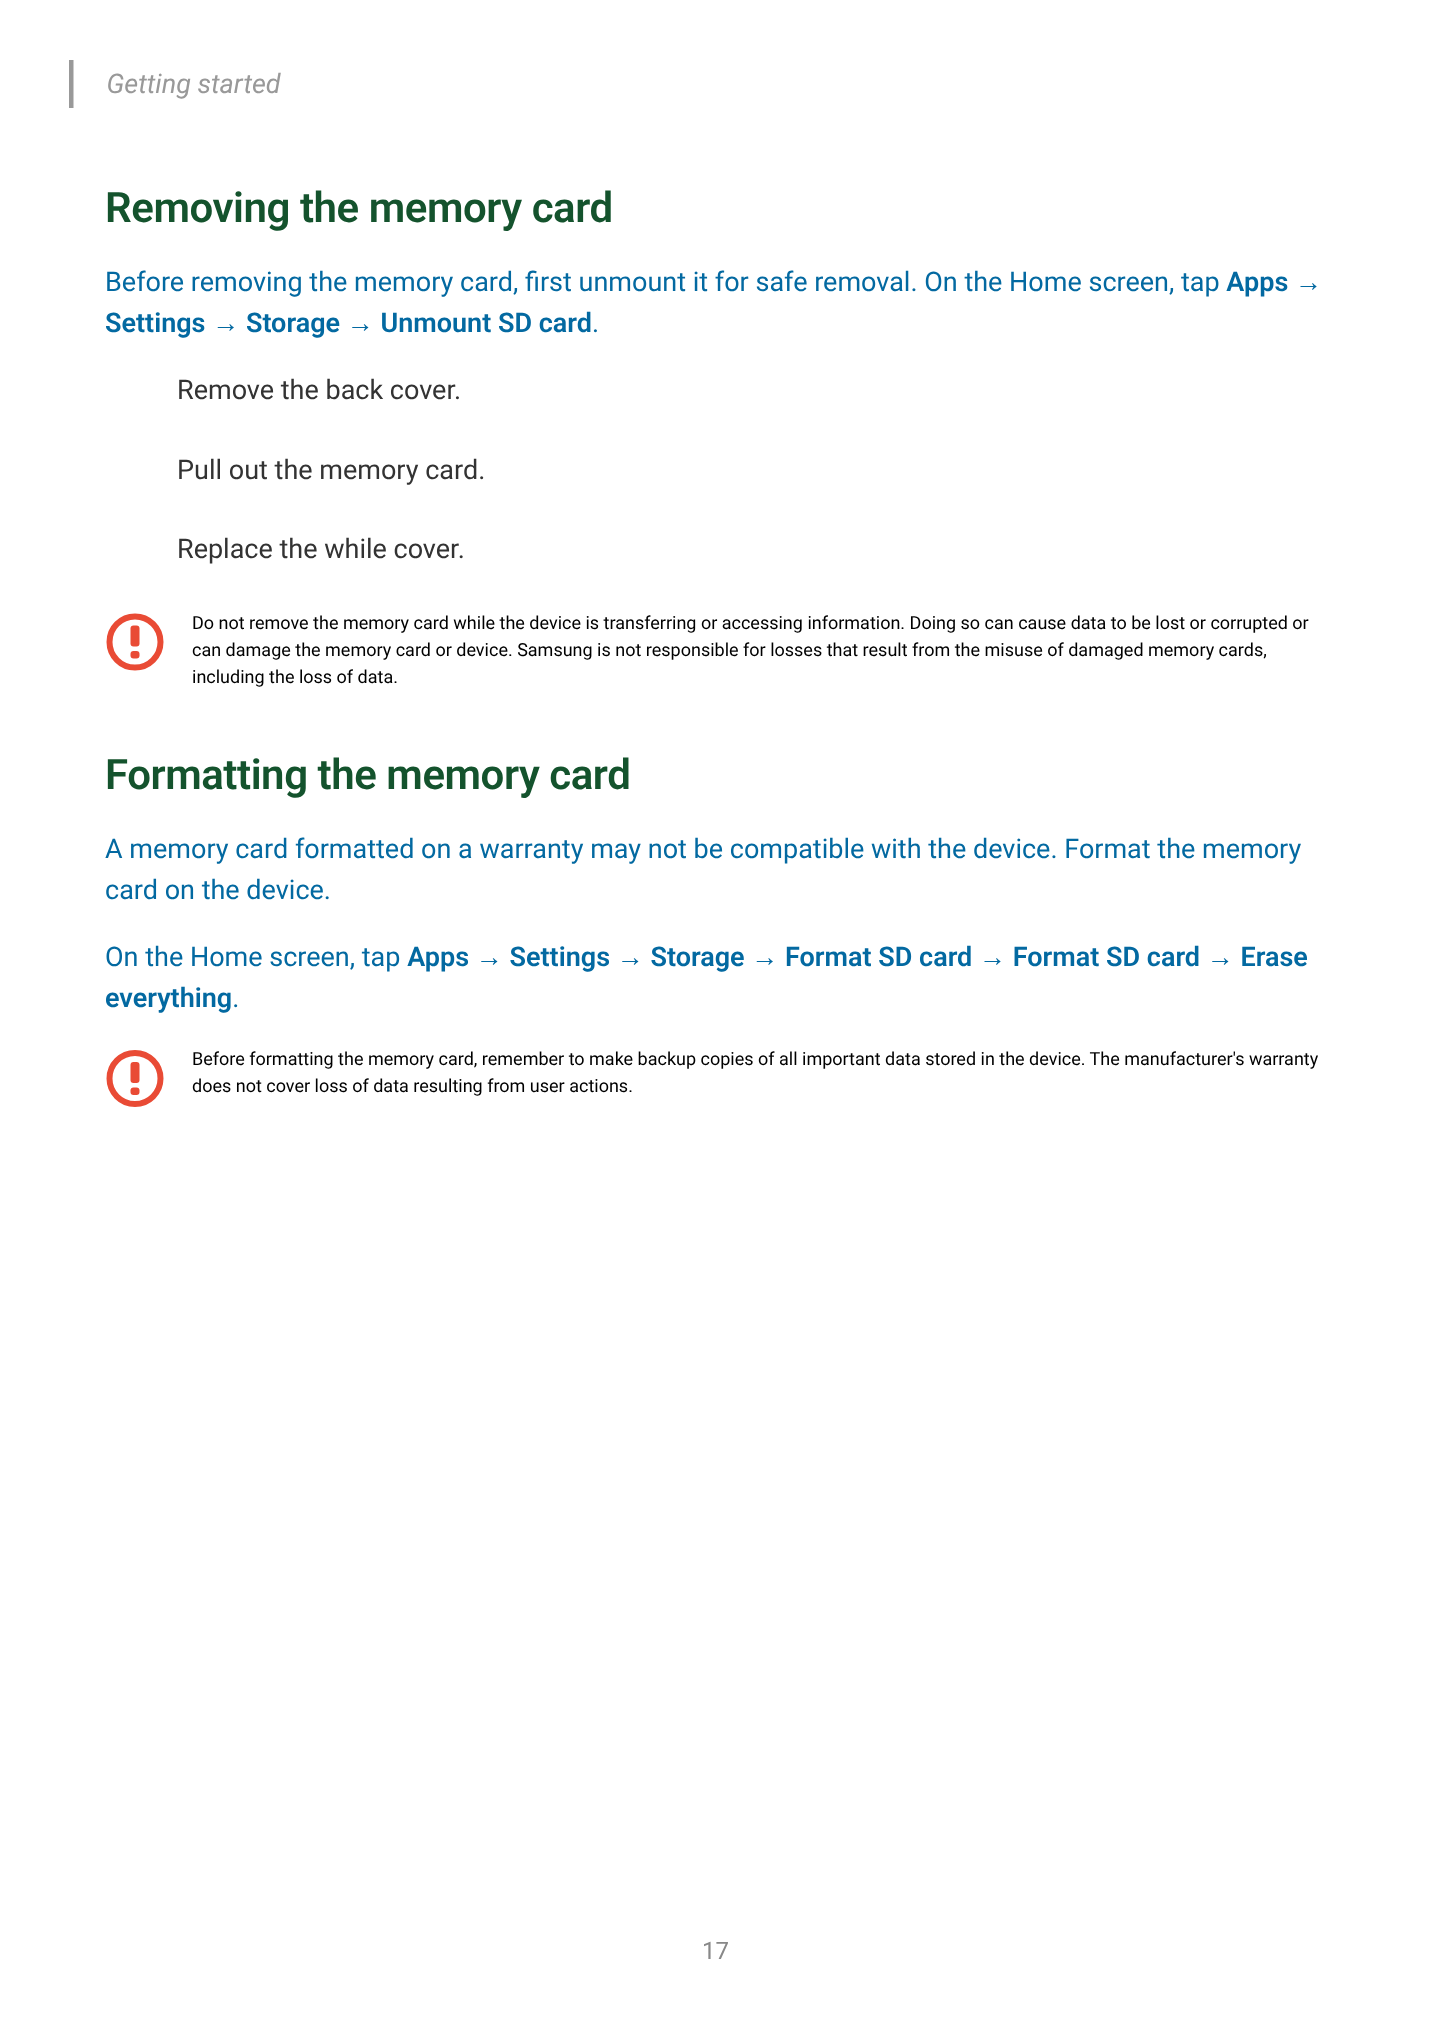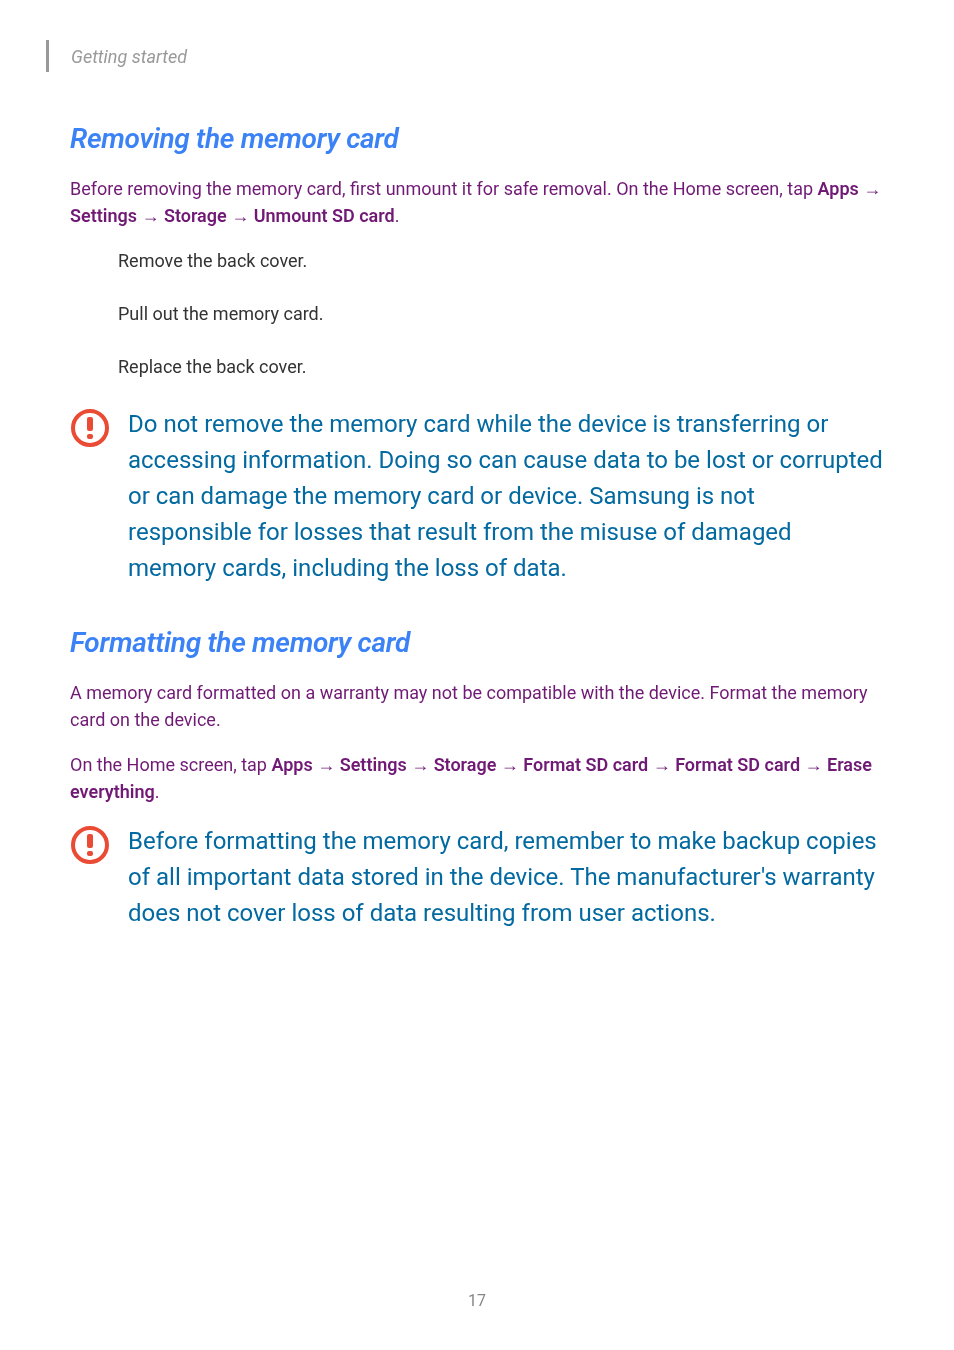--- a/index.html
+++ b/index.html
@@ -28,31 +28,30 @@
       margin-right: 22px;
       margin-left: -24px;
     }
     .header-text {
       color: #999;
       font-size: 18px;
       font-weight: 400;
       font-style: italic;
     }
     h2.section-heading {
-      color: #3b82f6;
+      color: #14532d;
       font-size: 28px;
       font-weight: 600;
       margin-bottom: 20px;
       letter-spacing: -0.3px;
-      font-style: italic;
     }
     .body-text {
       font-size: 18px;
       line-height: 1.5;
-      color: #701a75;
+      color: #0369a1;
       margin-bottom: 18px;
     }
     .body-text strong {
       font-weight: 600;
     }
     .step-list {
       padding-left: 32px;
       margin-bottom: 18px;
     }
     .step-item {
@@ -71,23 +70,23 @@
     .caution-icon {
       flex-shrink: 0;
       margin-right: 18px;
       margin-top: 2px;
     }
     .caution-icon svg {
       width: 40px;
       height: 40px;
     }
     .caution-text {
-      font-size: 24px;
+      font-size: 12px;
       line-height: 1.5;
-      color: #0369a1;
+      color: #000000;
     }
     .section {
       margin-bottom: 36px;
     }
     .page-number {
       position: absolute;
       bottom: 40px;
       left: 0;
       right: 0;
       text-align: center;
@@ -109,21 +108,21 @@
 <div class="section">
   <h2 class="section-heading">Removing the memory card</h2>
 
   <p class="body-text">
     <span>Before removing the memory card, first unmount it for safe removal. On the Home screen, tap </span><strong>Apps</strong> <span class="arrow">→</span> <strong>Settings</strong> <span class="arrow">→</span> <strong>Storage</strong> <span class="arrow">→</span> <strong>Unmount SD card</strong>.
   </p>
 
   <div class="step-list">
     <div class="step-item">Remove the back cover.</div>
     <div class="step-item">Pull out the memory card.</div>
-    <div class="step-item">Replace the back cover.</div>
+    <div class="step-item">Replace the while cover.</div>
   </div>
 
   <div class="caution-block">
     <div class="caution-icon">
       <svg viewBox="0 0 40 40">
         <circle cx="20" cy="20" r="17" fill="none" stroke="#e94b35" stroke-width="4"></circle>
         <rect x="17" y="9" width="6" height="14" rx="2" fill="#e94b35"></rect>
         <rect x="17" y="26" width="6" height="5" rx="2" fill="#e94b35"></rect>
       </svg>
     </div>

